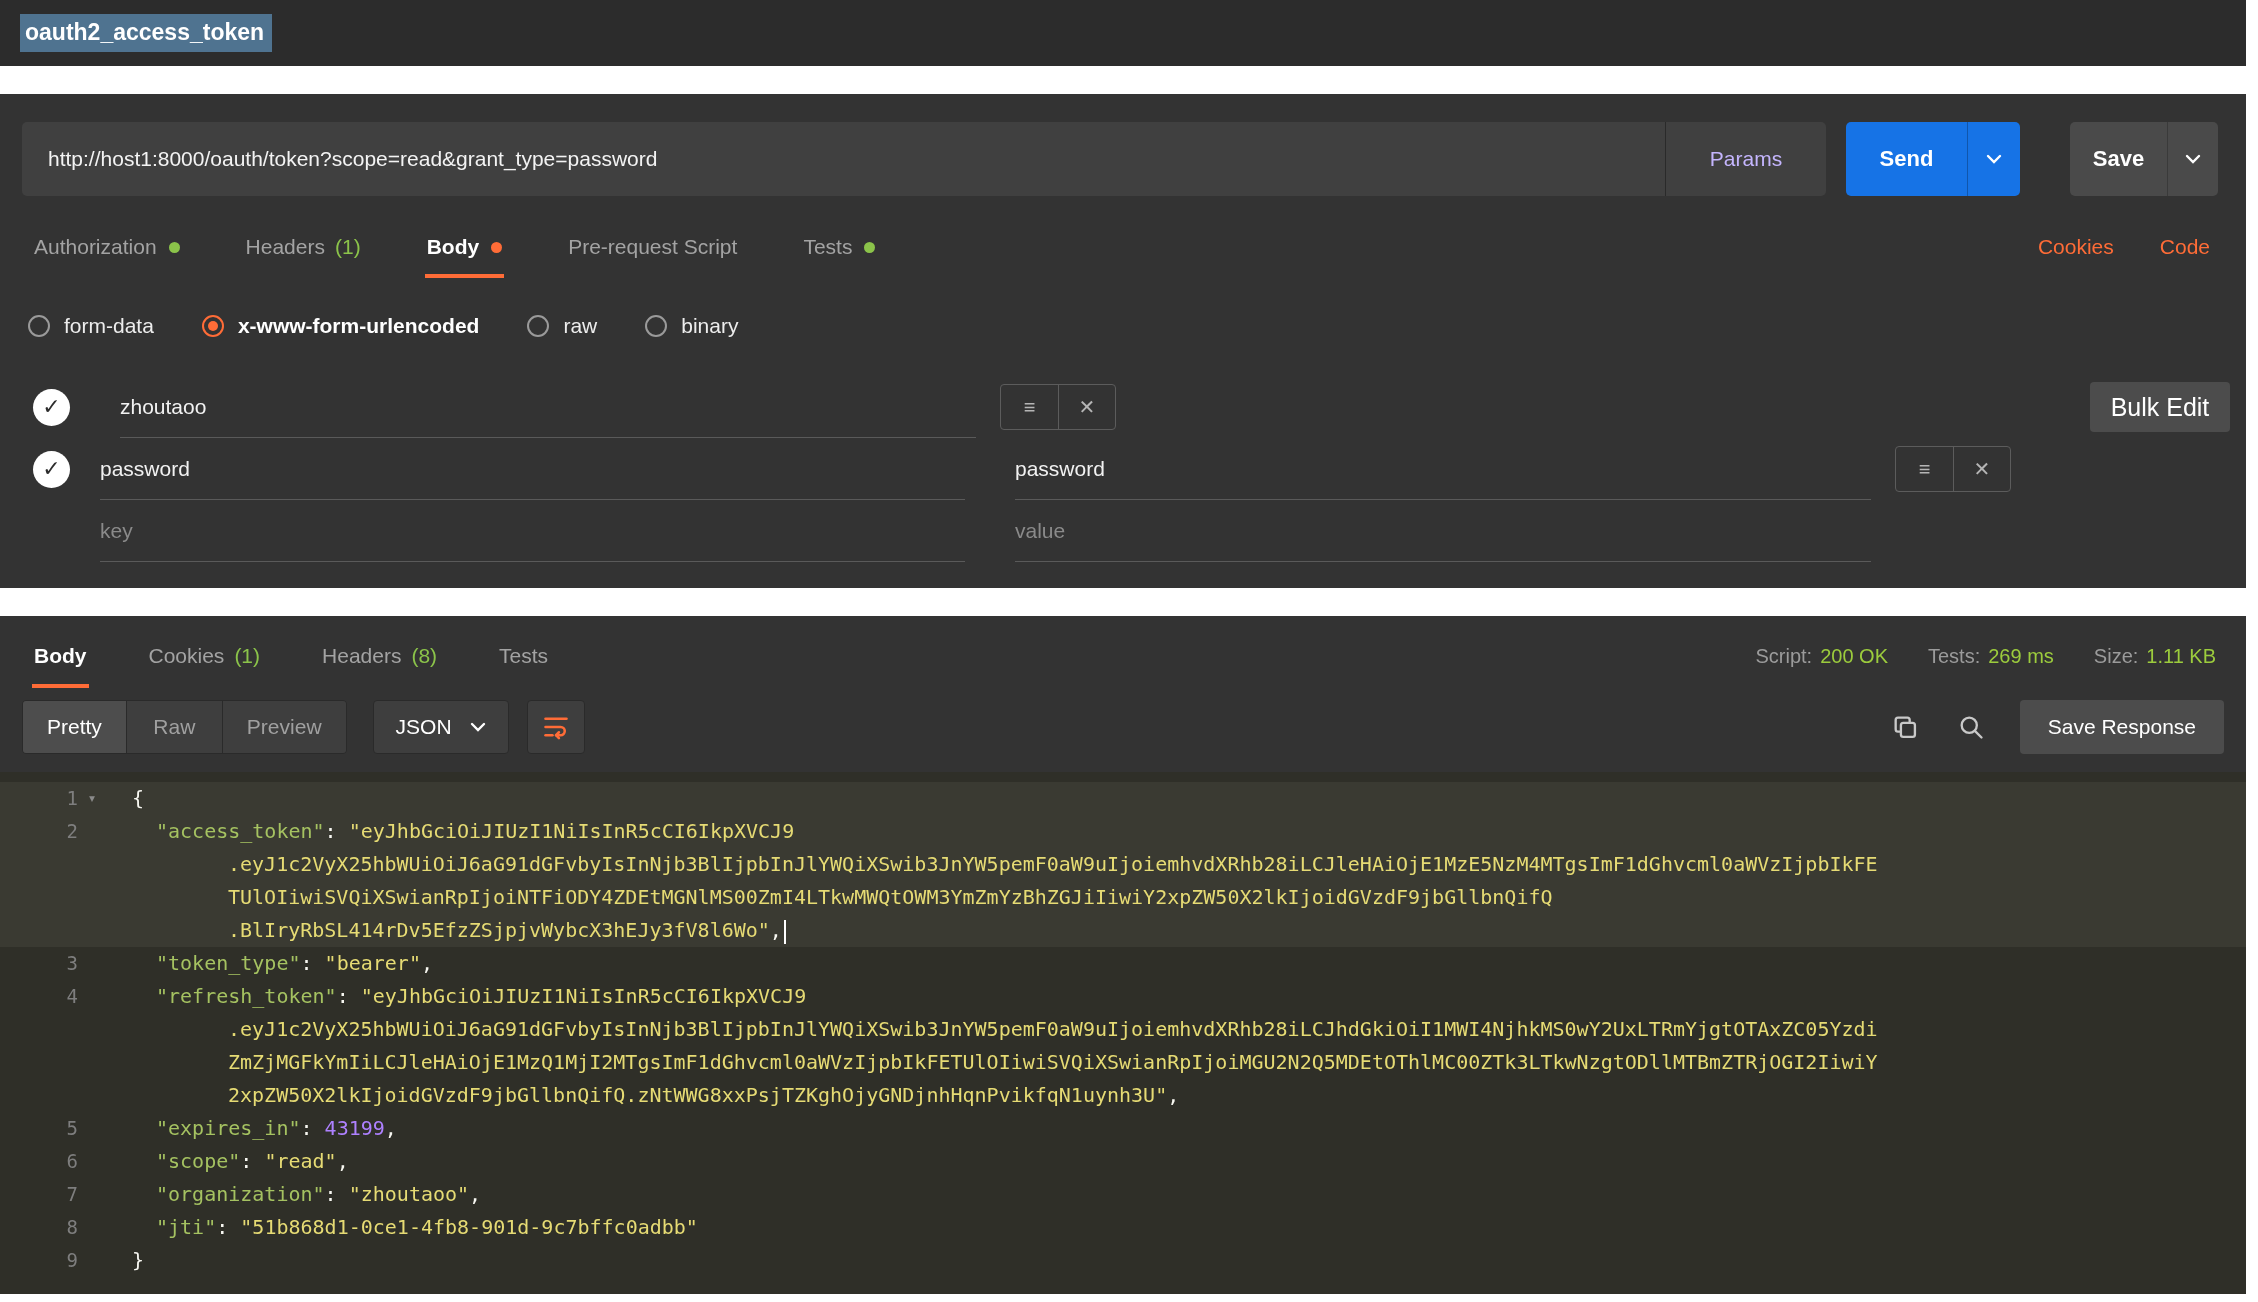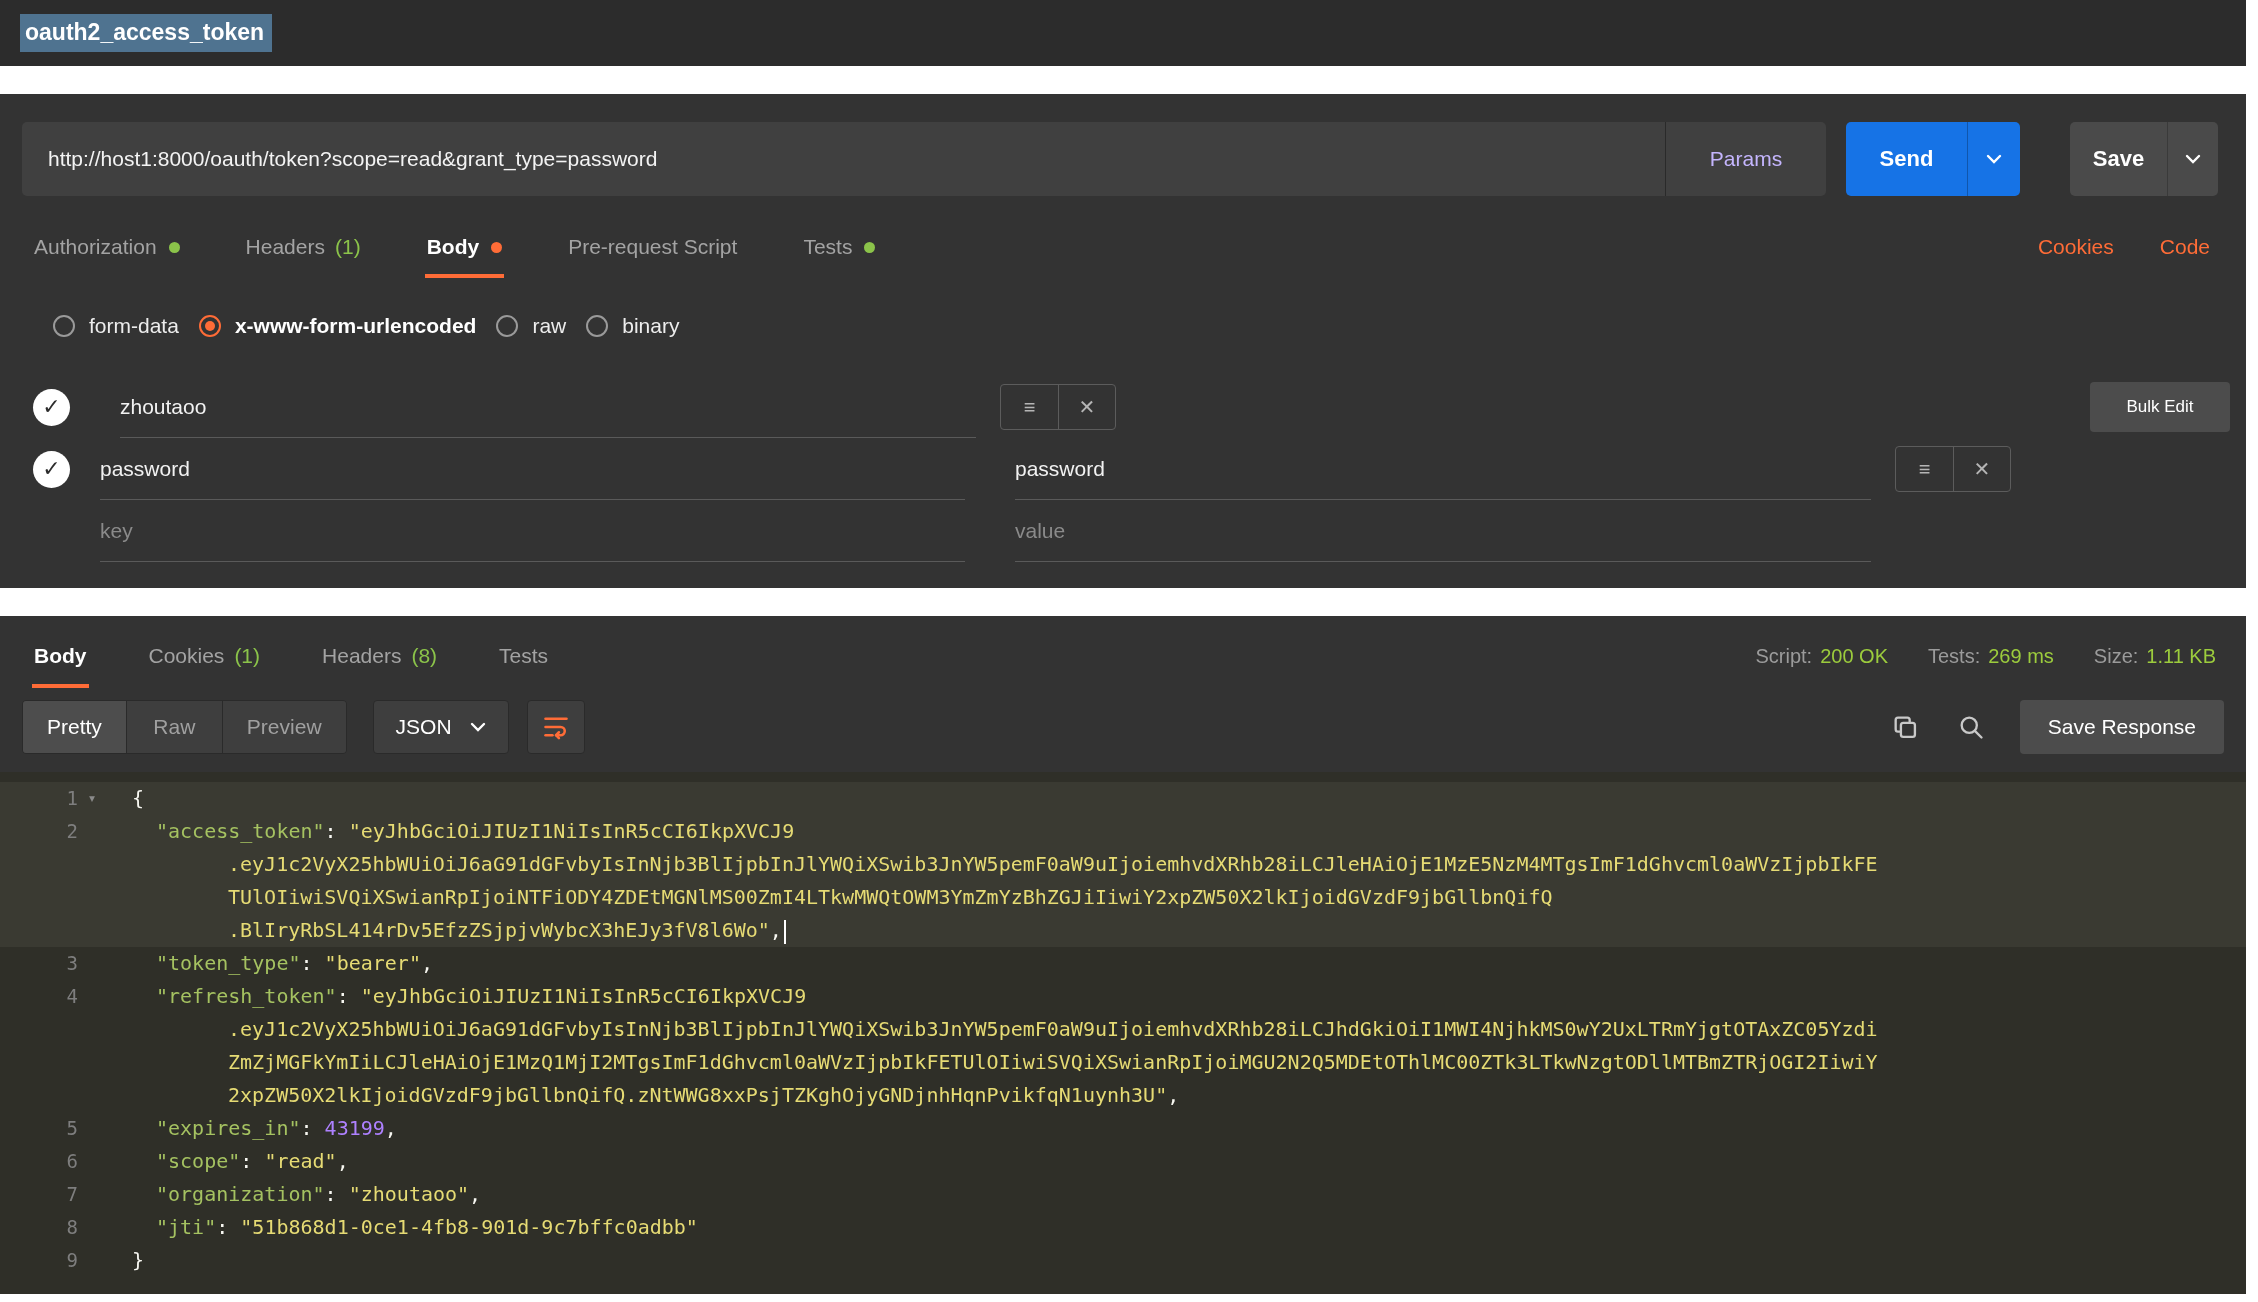--- a/index.html
+++ b/index.html
@@ -39,40 +39,40 @@
   .tab{position:relative;display:flex;align-items:center;gap:12px;height:100%;font-size:21px;color:#a3a3a3;cursor:pointer;white-space:nowrap;}
   .tab.active{color:#fff;font-weight:700;}
   .tab.active::after{content:"";position:absolute;left:-2px;right:-2px;bottom:0;height:4px;background:var(--orange);}
   .tab-count{color:var(--green);margin-left:-2px;}
   .dot{width:11px;height:11px;border-radius:50%;display:inline-block;flex:none;}
   .dot-green{background:var(--green);}
   .dot-orange{background:var(--orange);}
   .tab-links{margin-left:auto;display:flex;gap:46px;}
   .link{color:var(--orange);font-size:21px;cursor:pointer;}
 
-  .radio-row{display:flex;align-items:center;gap:20px;margin-top:24px;padding-left:53px;height:48px;}
+  .radio-row{display:flex;align-items:center;gap:48px;margin-top:24px;padding-left:28px;height:48px;}
   .radio-item{display:flex;align-items:center;gap:14px;cursor:pointer;}
   .radio{width:22px;height:22px;border-radius:50%;border:2px solid #9a9a9a;position:relative;flex:none;}
   .radio.on{border-color:var(--orange);}
   .radio.on::after{content:"";position:absolute;inset:4px;border-radius:50%;background:var(--orange);}
   .radio-label{color:#ededed;font-size:21px;}
   .radio-item.selected .radio-label{font-weight:700;color:#fff;}
 
   .kv-area{margin-top:26px;position:relative;padding-left:30px;}
   .kv-row{display:flex;align-items:center;height:62px;}
   .check{width:37px;height:37px;border-radius:50%;background:#fff;color:#2d2d2d;font-size:22px;font-weight:700;display:flex;align-items:center;justify-content:center;margin-left:3px;cursor:pointer;flex:none;}
   .check-spacer{width:37px;margin-left:3px;flex:none;display:inline-block;}
   .kv-field{height:100%;display:flex;align-items:center;border-bottom:1px solid #5a5a5a;color:#f2f2f2;font-size:21px;cursor:text;}
   .kv-key{width:865px;margin-left:30px;}
   .kv-value{width:856px;margin-left:50px;}
   .ph{color:#8a8a8a;}
   .kv-actions{display:flex;margin-left:24px;border:1px solid #5c5c5c;border-radius:4px;overflow:hidden;}
   .kv-btn{width:57px;height:44px;background:transparent;border:none;color:#b5b5b5;font-size:20px;cursor:pointer;}
   .kv-btn + .kv-btn{border-left:1px solid #5c5c5c;}
-  .bulk-edit{position:absolute;top:6px;right:16px;width:140px;height:50px;background:#4c4c4c;color:#fff;font-size:17px;border:none;border-radius:4px;cursor:pointer;}
+  .bulk-edit{position:absolute;top:6px;right:16px;width:140px;height:50px;background:#4c4c4c;color:#fff;font-size:25px;border:none;border-radius:4px;cursor:pointer;}
 
   
   .response-panel{margin-top:28px;height:678px;display:flex;flex-direction:column;}
   .resp-tabs-row{display:flex;align-items:center;height:72px;padding:8px 30px 0 34px;}
   .resp-tabs{display:flex;gap:62px;height:100%;align-items:center;}
   .resp-meta{margin-left:auto;display:flex;gap:40px;font-size:20px;align-items:center;}
   .meta-pair{display:flex;gap:8px;white-space:nowrap;}
   .meta-label{color:#9b9b9b;}
   .meta-value{color:var(--green-text);}
 

